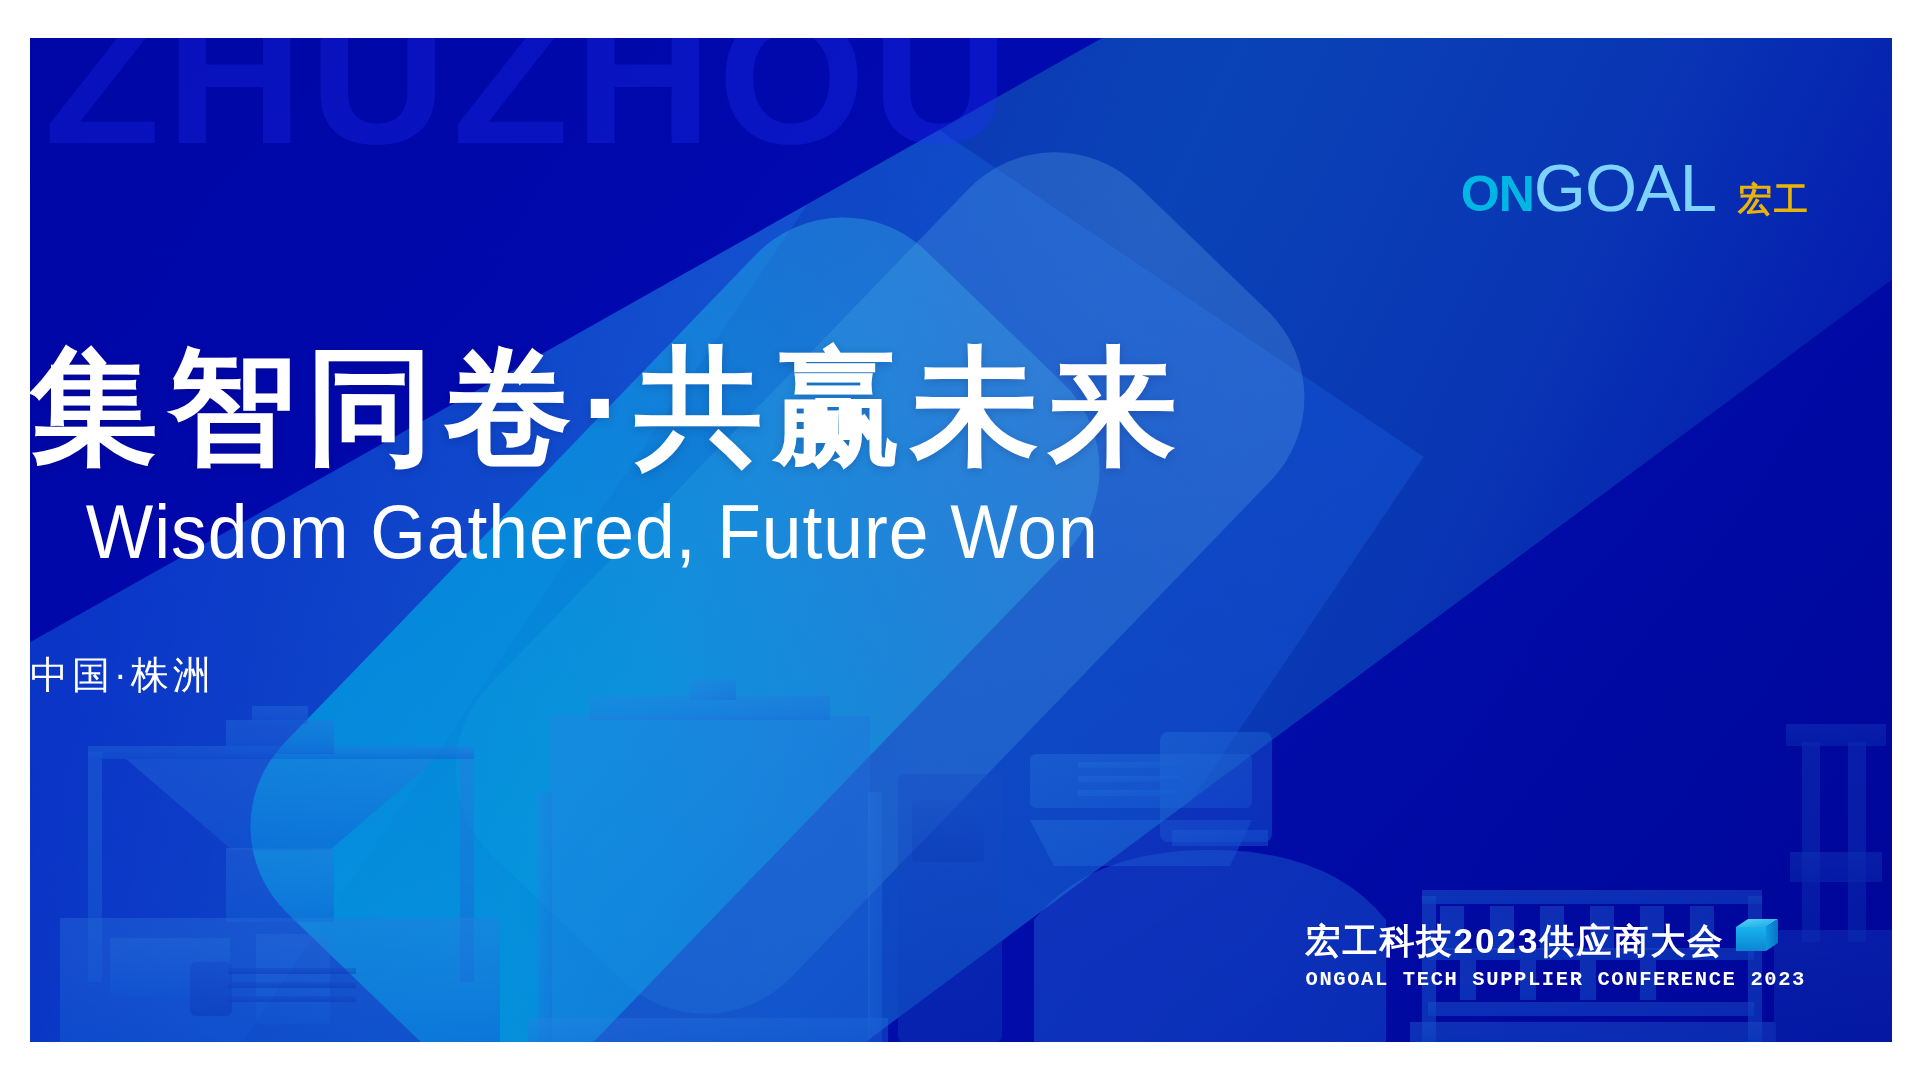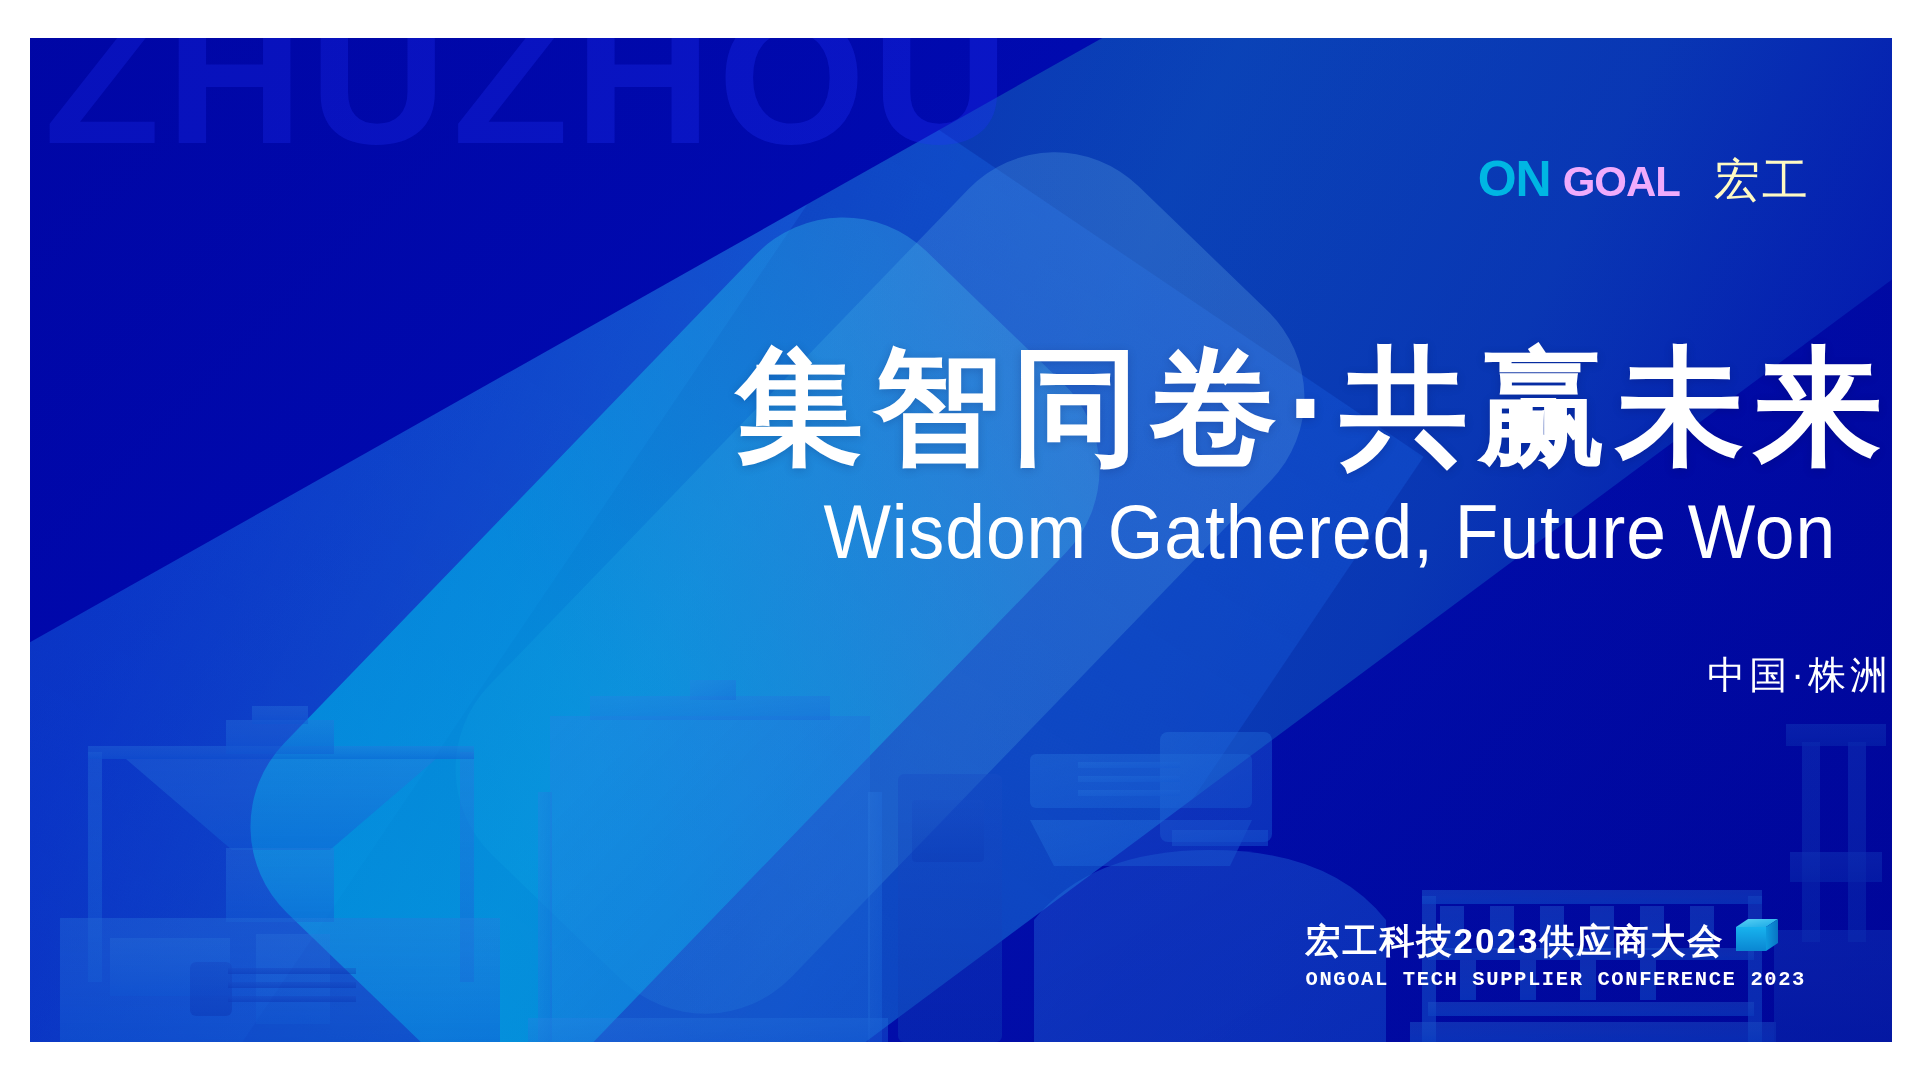--- a/index.html
+++ b/index.html
@@ -135,50 +135,50 @@
     pointer-events: none;
   }
 
   
   #logo {
     position: absolute;
     right: 82px;
     top: 116px;
     display: flex;
     align-items: baseline;
-    gap: 12px;
+    gap: 0;
     line-height: 1;
     white-space: nowrap;
   }
   #logo .on {
     font-size: 50px;
     font-weight: 700;
     letter-spacing: -1px;
     color: #00B6E3;
   }
   #logo .goal {
-    font-size: 42px;
-    font-weight: 700;
+    font-size: 67px;
+    font-weight: 400;
     letter-spacing: -1px;
-    color: #f0abfc;
+    color: #7dd3fc;
   }
   #logo .cn {
-    font-size: 46px;
-    font-weight: 400;
-    color: #fef9c3;
+    font-size: 34px;
+    font-weight: 700;
+    color: #eab308;
     margin-left: 22px;
     letter-spacing: 2px;
   }
 
   
   #title-block {
     position: absolute;
     left: 0; right: 0;
     top: 300px;
-    text-align: right;
+    text-align: left;
   }
   #title-cn {
     font-family: "Liberation Sans", sans-serif;
     font-weight: 700;
     font-size: 128px;
     color: #ffffff;
     letter-spacing: 10px;
     line-height: 1.08;
     margin: 0;
     text-shadow: 0 2px 10px rgba(0,0,60,0.18);

